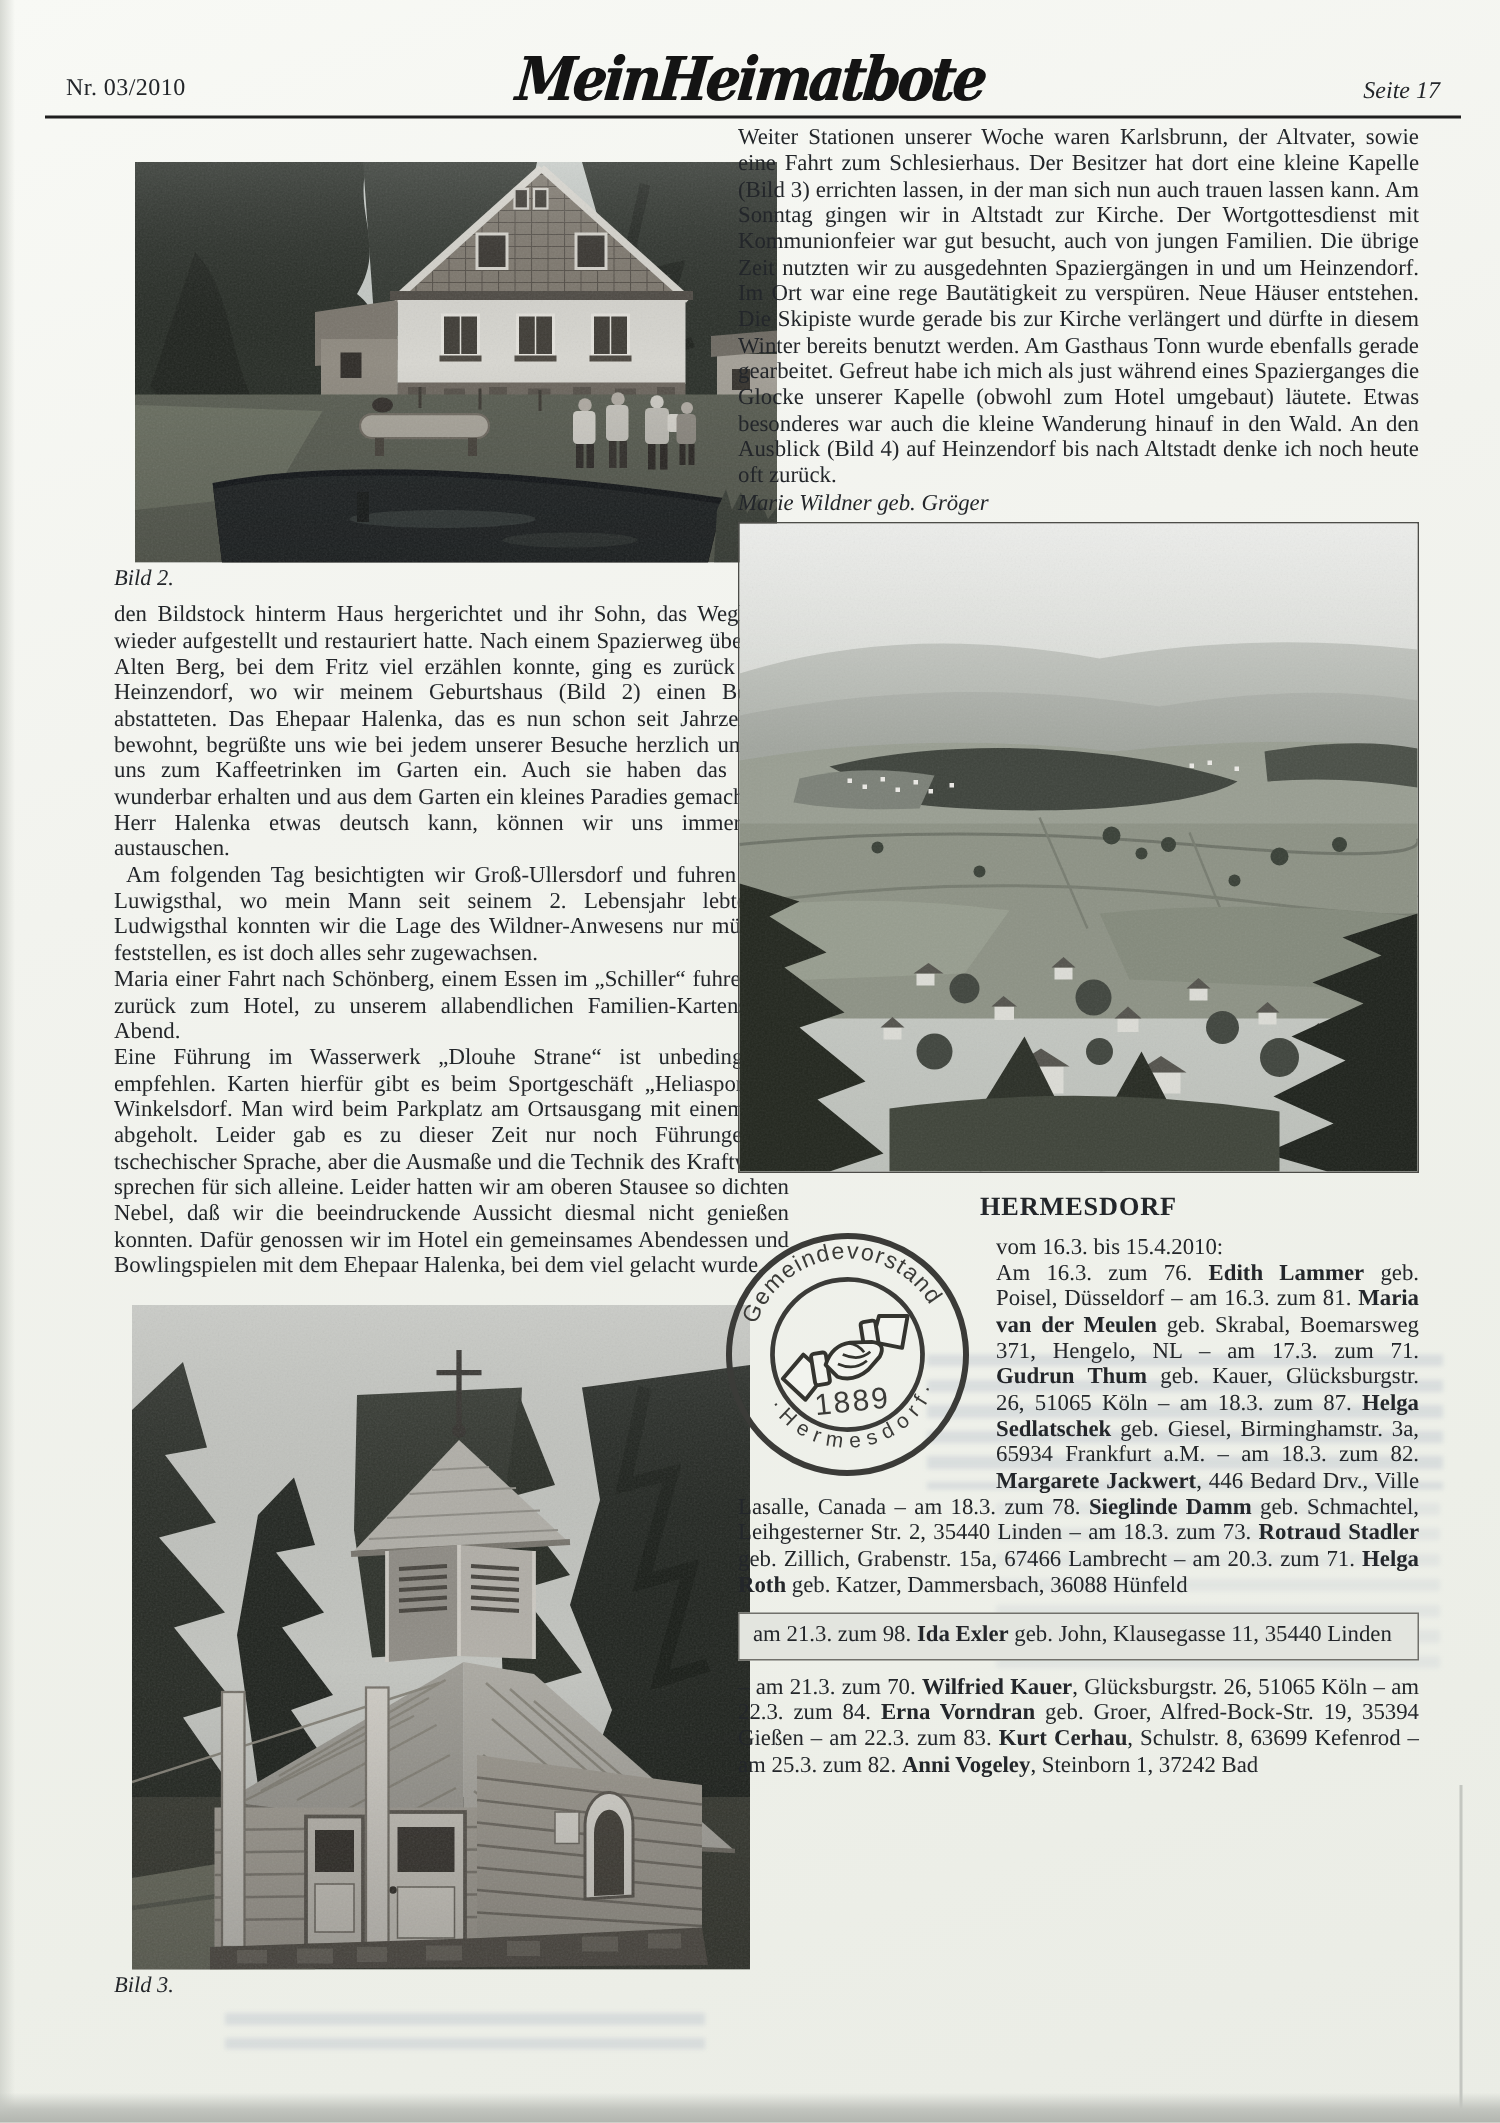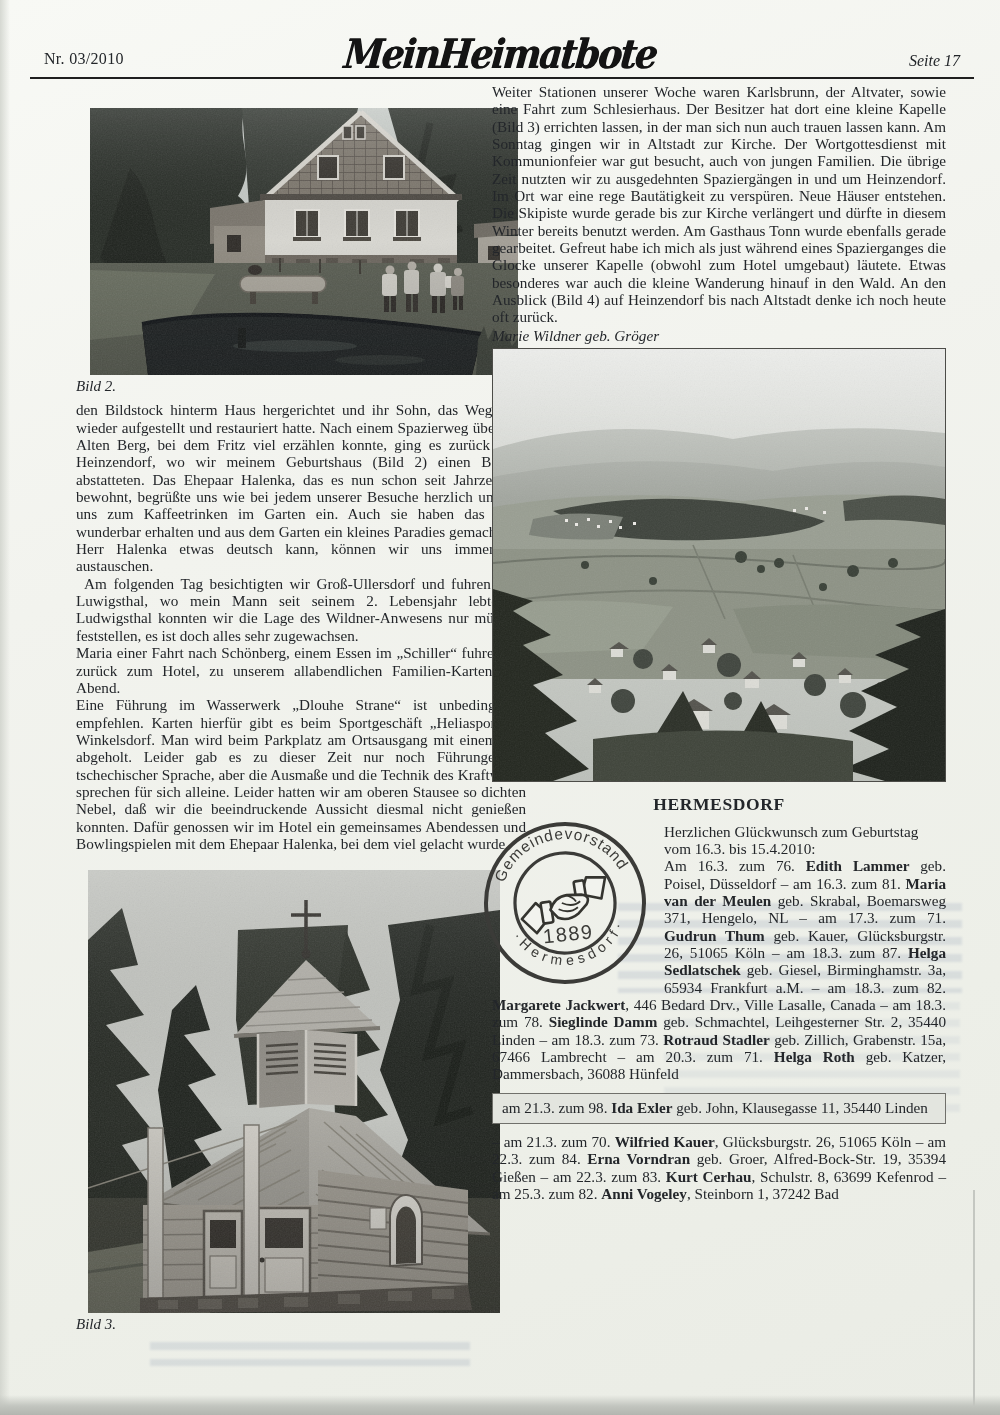--- a/index.html
+++ b/index.html
@@ -458,21 +458,20 @@
                 <rect x="23" y="21" width="10" height="21" rx="2" transform="rotate(9 28 31)"></rect>
                 <rect x="61" y="11" width="10" height="21" rx="2" transform="rotate(9 66 21)"></rect>
                 <path d="M32,30 Q40,19 52,21 L66,25 Q75,29 68,36 L58,42 Q46,47 37,40 Z"></path>
                 <path d="M40,32 q9,8 19,4" stroke-width="1.8"></path>
                 <path d="M45,27 q9,8 18,4" stroke-width="1.8"></path>
                 <path d="M51,21 q6,3 8,9" stroke-width="1.8"></path>
               </g>
             </g>
           </svg>
         </div>
-        <div class="intro-line">Herzlichen Glückwunsch zum Geburtstag</div>
         <div class="intro-line">vom 16.3. bis 15.4.2010:</div>
         <p><span>Am 16.3. zum 76. </span><b>Edith Lammer</b><span> geb. Poisel, Düsseldorf – am 16.3. zum 81. </span><b>Maria van der Meulen</b><span> geb. Skrabal, Boemarsweg 371, Hengelo, NL – am 17.3. zum 71. </span><b>Gudrun Thum</b><span> geb. Kauer, Glücksburgstr. 26, 51065 Köln – am 18.3. zum 87. </span><b>Helga Sedlatschek</b><span> geb. Giesel, Birminghamstr. 3a, 65934 Frankfurt a.M. – am 18.3. zum 82. </span><b>Margarete Jackwert</b><span>, 446 Bedard Drv., Ville Lasalle, Canada – am 18.3. zum 78. </span><b>Sieglinde Damm</b><span> geb. Schmachtel, Leihgesterner Str. 2, 35440 Linden – am 18.3. zum 73. </span><b>Rotraud Stadler</b><span> geb. Zillich, Grabenstr. 15a, 67466 Lambrecht – am 20.3. zum 71. </span><b>Helga Roth</b><span> geb. Katzer, Dammersbach, 36088 Hünfeld</span></p>
       </div>
       <div class="boxed"><span>am 21.3. zum 98. </span><b>Ida Exler</b><span> geb. John, Klausegasse 11, 35440 Linden</span></div>
       <p class="tail"><span>– am 21.3. zum 70. </span><b>Wilfried Kauer</b><span>, Glücksburgstr. 26, 51065 Köln – am 22.3. zum 84. </span><b>Erna Vorndran</b><span> geb. Groer, Alfred-Bock-Str. 19, 35394 Gießen – am 22.3. zum 83. </span><b>Kurt Cerhau</b><span>, Schulstr. 8, 63699 Kefenrod – am 25.3. zum 82. </span><b>Anni Vogeley</b><span>, Steinborn 1, 37242 Bad</span></p>
     </section>
   </div>
 
   <div class="edge-left"></div>
   <div class="edge-right"></div>

